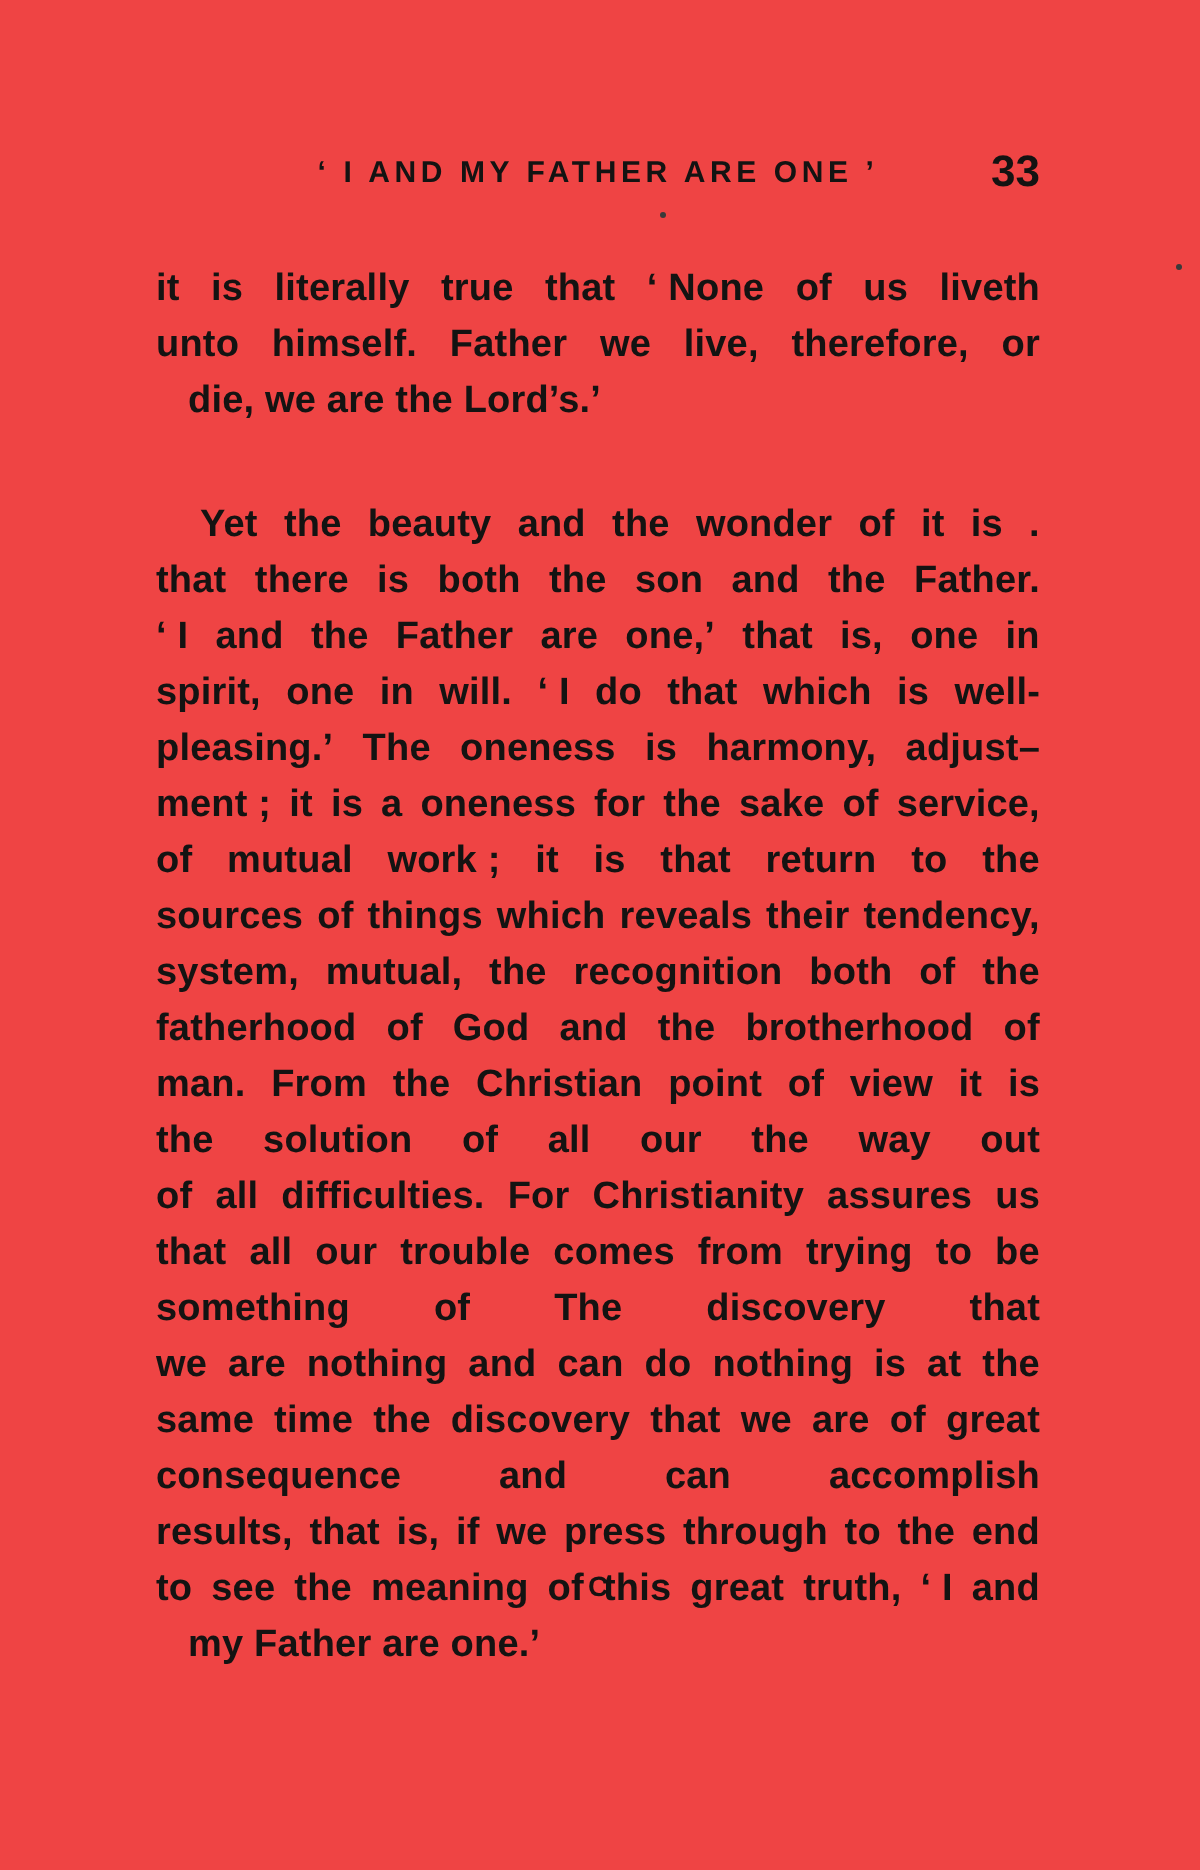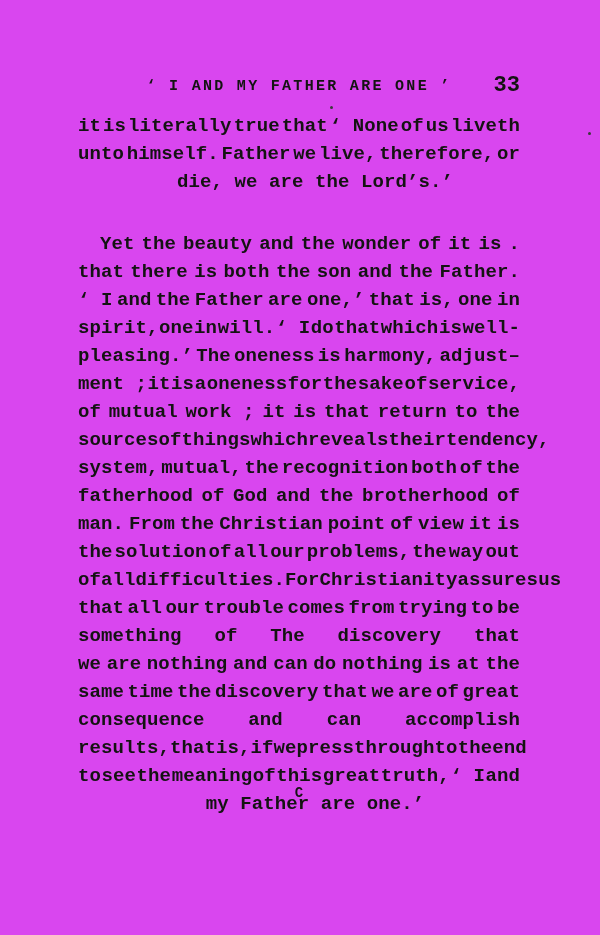--- a/index.html
+++ b/index.html
@@ -1,22 +1,22 @@
 <!DOCTYPE html>
 <html><head>
 <meta charset="utf-8">
 <style>
   html, body { margin: 0; padding: 0; }
   .page {
     position: relative;
     width: 600px;
     height: 935px;
-    background: #d946ef;
+    background: #ef4444;
     overflow: hidden;
-    font-family: Liberation Mono, monospace;
+    font-family: Liberation Sans, sans-serif;
     color: #141312;
     -webkit-font-smoothing: antialiased;
   }
   .page-header {
     position: absolute;
     top: 78px;
     left: 78px;
     width: 442px;
     height: 20px;
   }
@@ -35,27 +35,26 @@
   .page-number {
     position: absolute;
     right: 0;
     top: -1px;
     font-size: 22px;
     font-weight: bold;
     line-height: 18px;
   }
   .text-block {
     position: absolute;
-    top: 112px;
+    top: 131px;
     left: 78px;
     width: 442px;
     font-size: 19px;
     font-weight: bold;
     letter-spacing: 0.1px;
-    text-align: center;
   }
   .line {
     display: flex;
     justify-content: space-between;
     box-sizing: border-box;
     width: 100%;
     height: 28px;
     line-height: 28px;
     white-space: nowrap;
   }
@@ -226,21 +225,20 @@
         <span>view</span>
         <span>it</span>
         <span>is</span>
       </div>
       <div class="line">
         <span>the</span>
         <span>solution</span>
         <span>of</span>
         <span>all</span>
         <span>our</span>
-        <span>problems,</span>
         <span>the</span>
         <span>way</span>
         <span>out</span>
       </div>
       <div class="line">
         <span>of</span>
         <span>all</span>
         <span>difficulties.</span>
         <span>For</span>
         <span>Christianity</span>

